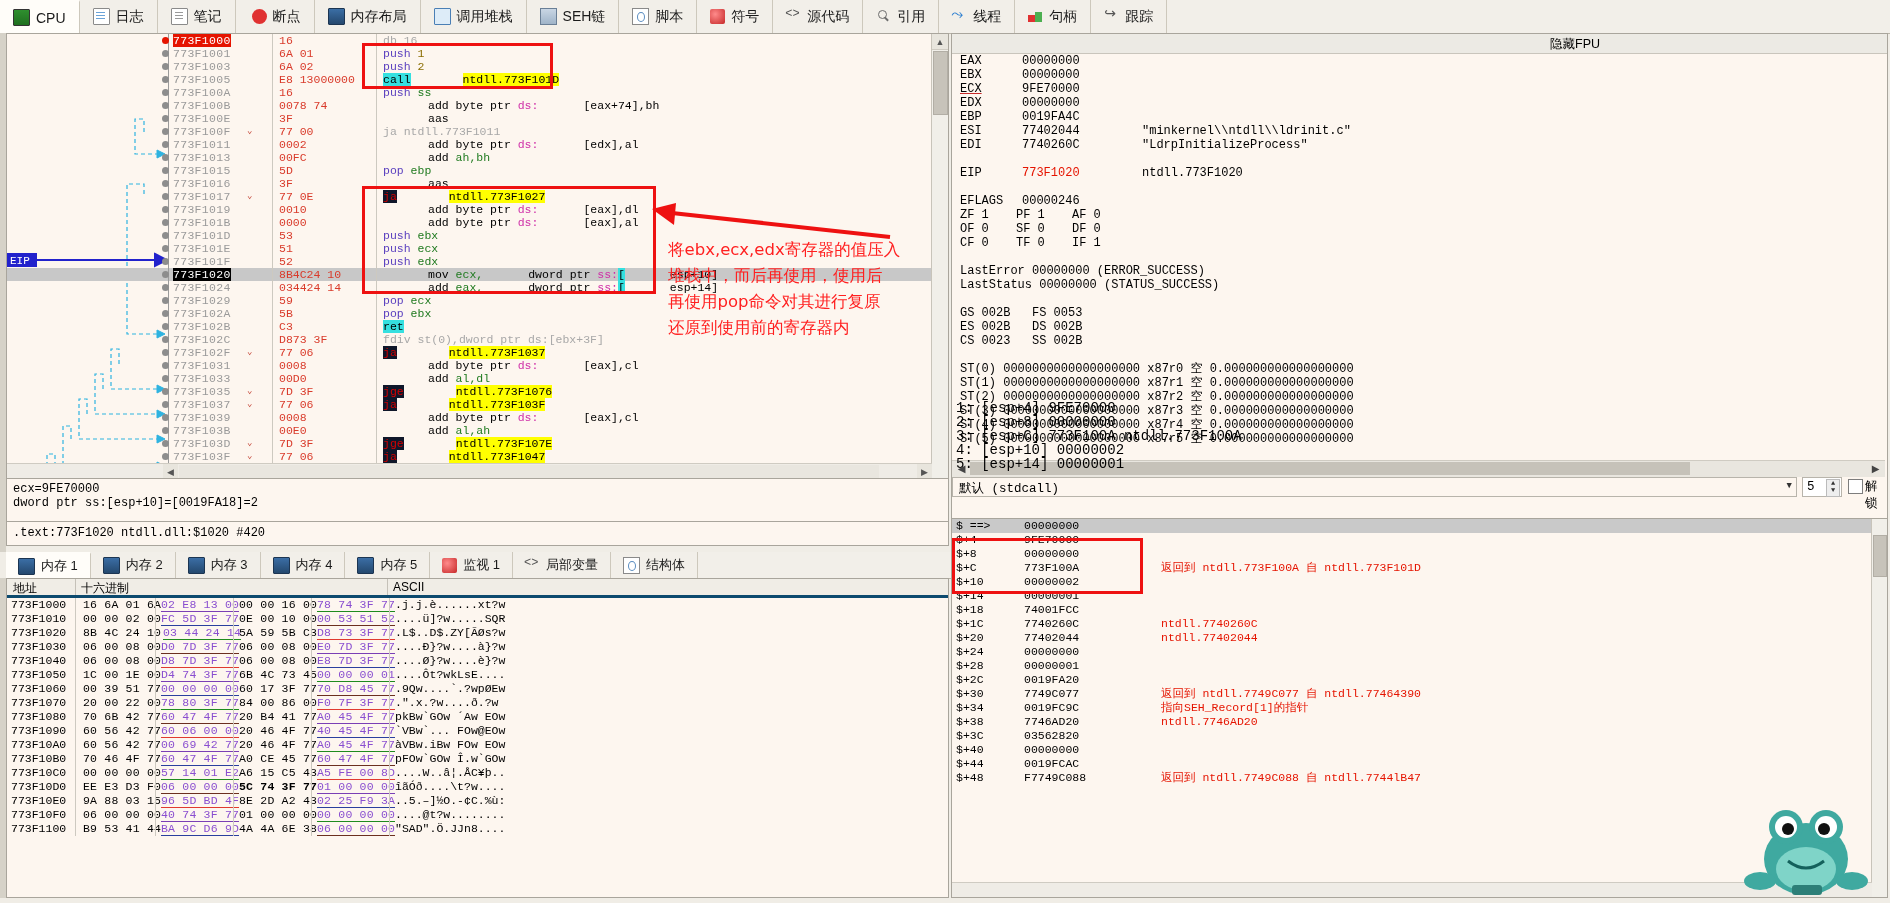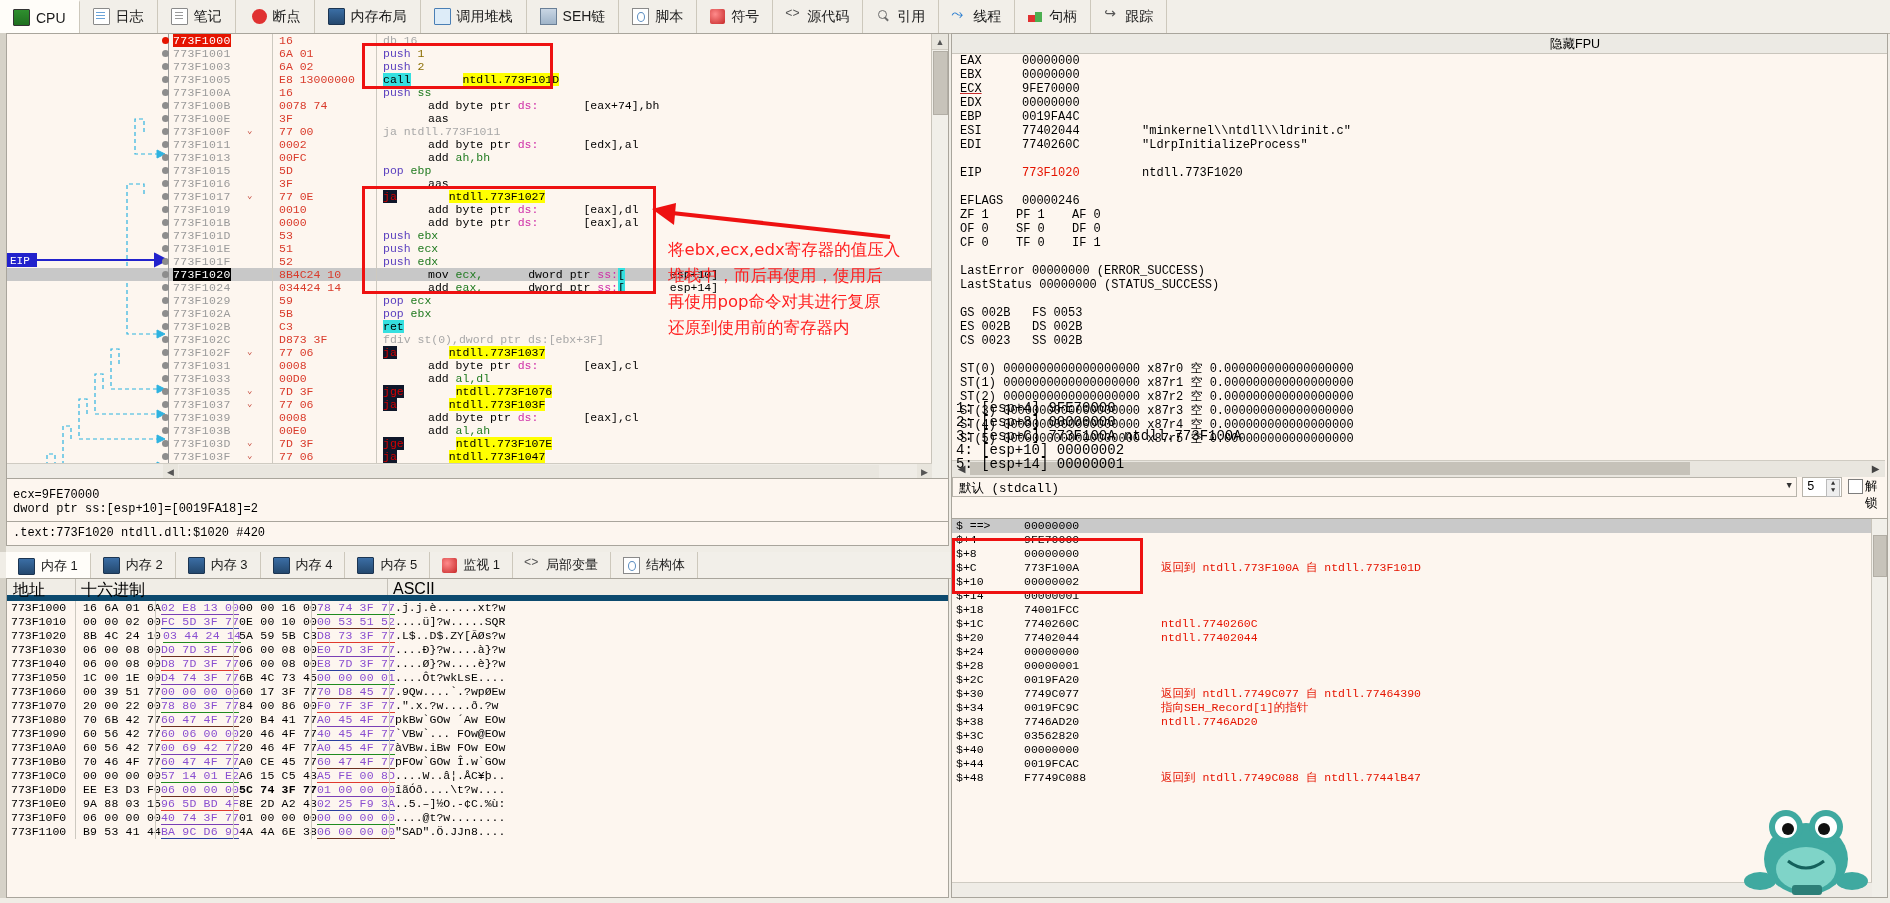--- a/index.html
+++ b/index.html
@@ -119,21 +119,21 @@
 
   
   #args{position:absolute;left:0;top:22px;width:933px;height:20px;}
 
   
   #btabs{position:absolute;left:6px;top:552px;width:1880px;height:26px;background:#f2efe9;border-bottom:1px solid #b9b4a8;display:flex;align-items:stretch;}
   #btabs .tab{font-size:13px;padding:0 12px;}
 
   
   #dump{left:6px;top:578px;width:941px;height:318px;background:#fdf6ef;border:1px solid #a9a59c;}
-  .dumphdr{height:16px;background:#f0ede6;border-bottom:6px solid #0c4a6e;position:relative;font-size:16px;}
+  .dumphdr{height:16px;background:#f0ede6;border-bottom:3px solid #0c4a6e;position:relative;font-size:12px;}
   .dumphdr span{position:absolute;top:1px;}
   .dumphdr .s{position:absolute;top:0;width:1px;height:16px;background:#c5c1b8;}
   .dumprow{height:14px;line-height:14px;font-family:"Liberation Mono",monospace;font-size:11.5px;white-space:nowrap;position:relative;}
   .dumprow .da{position:absolute;left:4px;color:#000;}
   .dumprow .hx{position:absolute;letter-spacing:.2px;}
   .dumprow .asc{position:absolute;left:780px;}
   .vsep{position:absolute;top:0;width:1px;height:100%;background:#cdc9c0;}
   .u-red{border-bottom:1.5px solid #e03a2f;}
   .u-pur{border-bottom:1.5px solid #7a3fb5;}
   .u-blu{border-bottom:1.5px solid #2a3f9e;}
@@ -587,21 +587,21 @@
     <polygon points="2,14 26,8 24,30" fill="#ee1111"></polygon>
   </svg>
   <div class="annot" id="annot" style="left:668px;top:237px;width:260px;">
       <div>将ebx,ecx,edx寄存器的值压入</div>
       <div>堆栈中，而后再使用，使用后</div>
       <div>再使用pop命令对其进行复原</div>
       <div>还原到使用前的寄存器内</div>
     </div>
 
   <div class="pane" id="infostrip">
-    <div style="padding-top:9px;">ecx=9FE70000</div>
+    <div style="padding-top:3px;">ecx=9FE70000</div>
     <div>dword ptr ss:[esp+10]=[0019FA18]=2</div>
   </div>
   <div class="pane" id="srcstrip">
     <div>.text:773F1020 ntdll.dll:$1020 #420</div>
   </div>
 
   <div class="pane" id="regs">
     <div class="fpuhdr">
       <span>隐藏FPU</span>
     </div>

